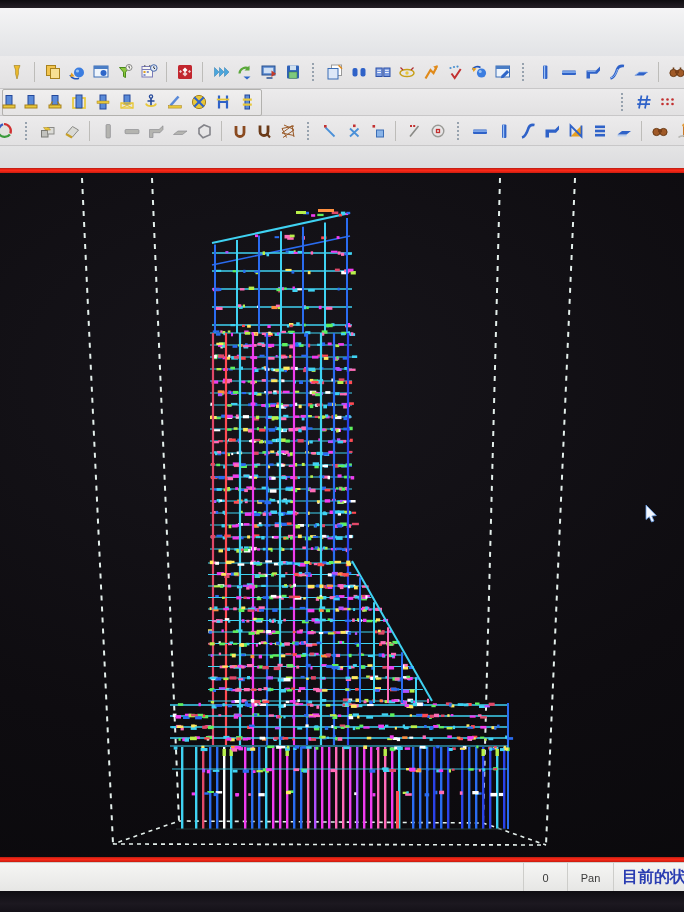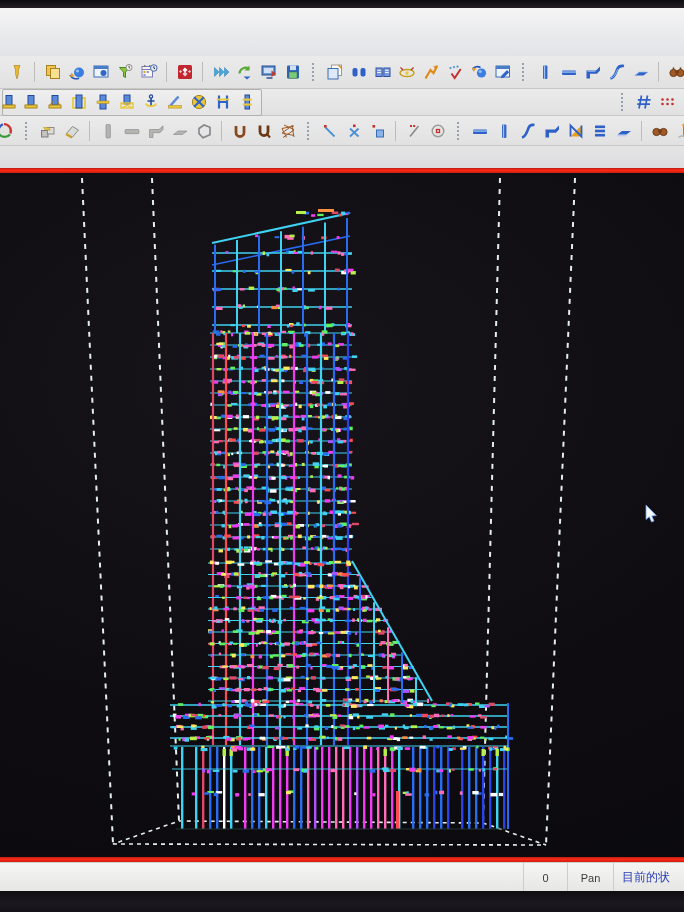--- a/index.html
+++ b/index.html
@@ -33,21 +33,21 @@
   #red-bottom{top:857px;}
   
   #viewport{top:173px;height:684px;background:radial-gradient(ellipse 900px 600px at 40% 30%,#17151b 0%,#0e0c10 60%,#0a090c 100%);overflow:hidden;}
   #viewport svg{position:absolute;top:0;left:0;}
   
   #status-bar{top:862px;height:29px;background:linear-gradient(180deg,#f5f5f4,#e6e6e4);border-top:1px solid #cfcfcd;display:flex;align-items:center;font-size:11px;color:#3a3a3a;}
   .sb-pane{height:100%;display:flex;align-items:center;box-sizing:border-box;border-right:1px solid #cdcdca;}
   #sb-main{flex:1;}
   #sb-value{width:44px;justify-content:center;}
   #sb-mode{width:46px;justify-content:center;text-align:center;}
-  #sb-message{width:70px;padding-left:8px;border-right:none;color:#2a3db2;font-size:12px;white-space:nowrap;overflow:hidden;}
+  #sb-message{width:70px;padding-left:8px;border-right:none;color:#2a3db2;font-size:16px;white-space:nowrap;overflow:hidden;font-weight:bold;}
 </style>
 </head>
 <body>
 
 <div class="abs" id="bezel-top"></div>
 <div class="abs" id="menu-band"></div>
 
 <div class="abs toolbar" id="toolbar-row-1">
     <div class="tgroup">
       <div class="tico">

